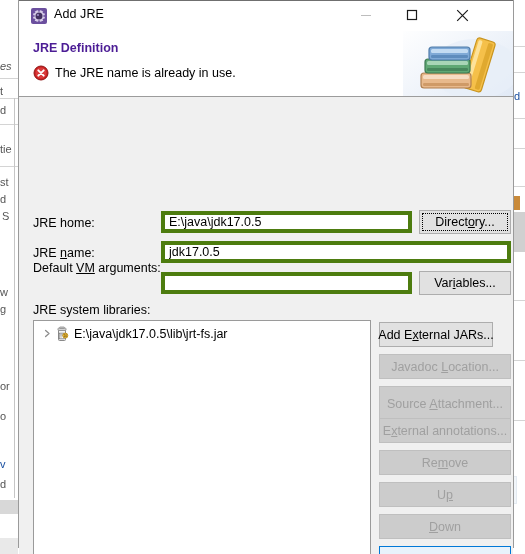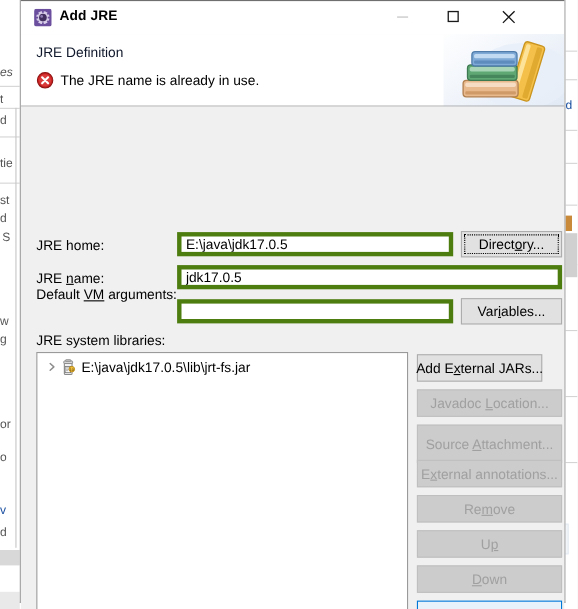--- a/index.html
+++ b/index.html
@@ -53,21 +53,20 @@
     border-top: none;
     box-sizing: border-box;
   }
 
   
   .titlebar {
     position: relative;
     height: 31px;
     background: #ffffff;
     border-bottom: none;
-    font-weight: bold;
   }
   .titlebar-top-accent {
     position: absolute; left: 0; top: 0; right: 0; height: 1px;
     background: #6f6f6f;
   }
   .title-icon {
     position: absolute; left: 12px; top: 8px;
     width: 16px; height: 16px;
   }
   .title-text {
@@ -86,21 +85,21 @@
     height: 66px;
     background: #ffffff;
     overflow: hidden;
   }
   .header-sep {
     position: absolute; left: 0; right: 0; bottom: 0; height: 1px;
     background: #9c9c9c;
   }
   .header-title {
     position: absolute; left: 14px; top: 10px;
-    font-size: 12.5px; font-weight: normal; color: #0f172a;
+    font-size: 12.5px; font-weight: bold; color: #4c1d95;
   }
   .header-msg {
     position: absolute; left: 36px; top: 35px;
     font-size: 12.5px; color: #000;
   }
   .header-err-icon {
     position: absolute; left: 14px; top: 34px; width: 16px; height: 16px;
   }
   .header-art {
     position: absolute; right: 0; top: -6px; width: 110px; height: 80px;

